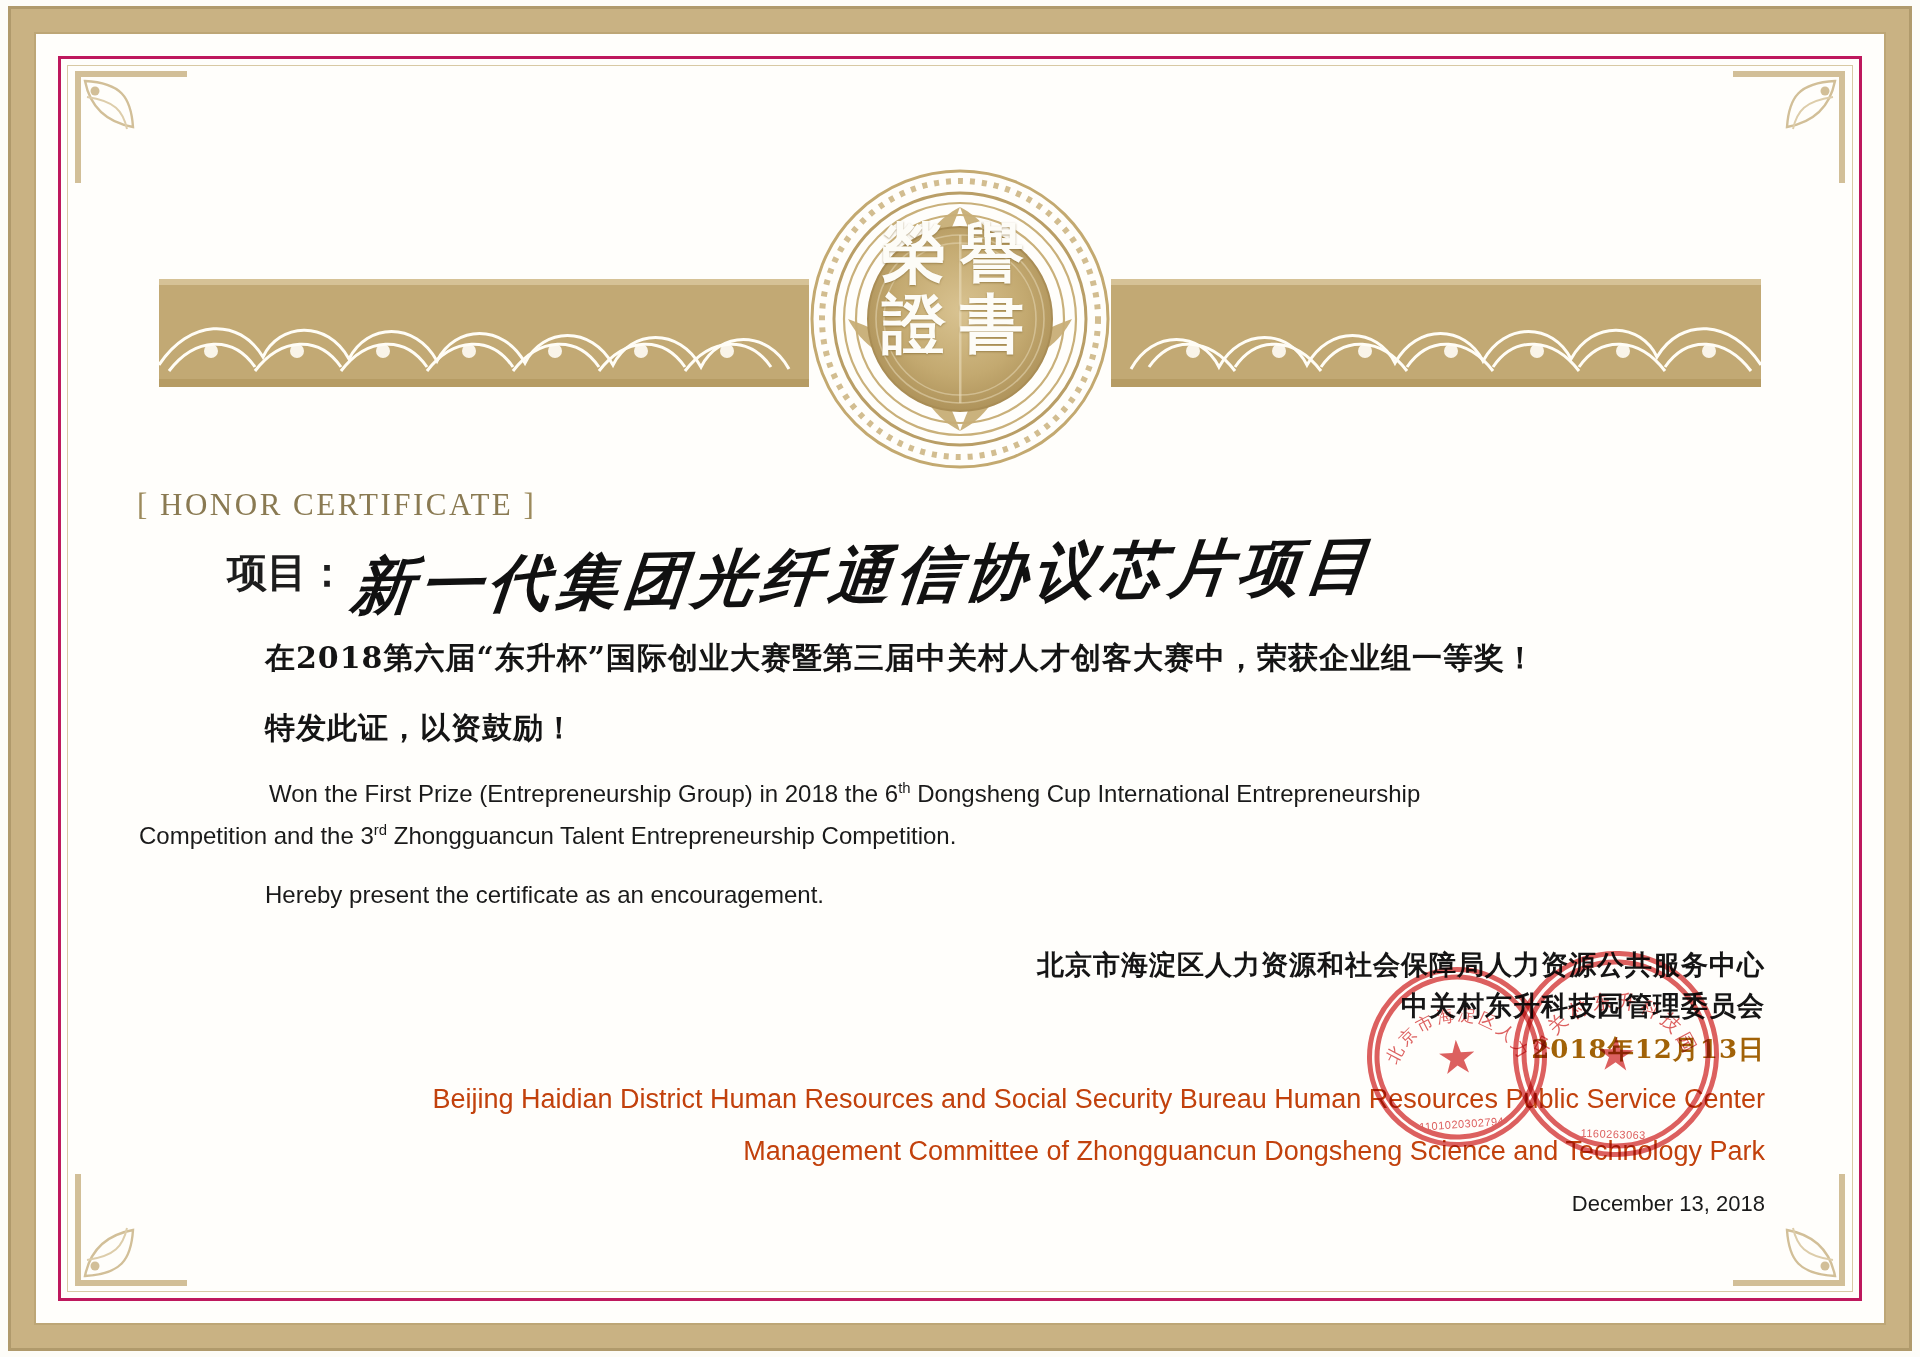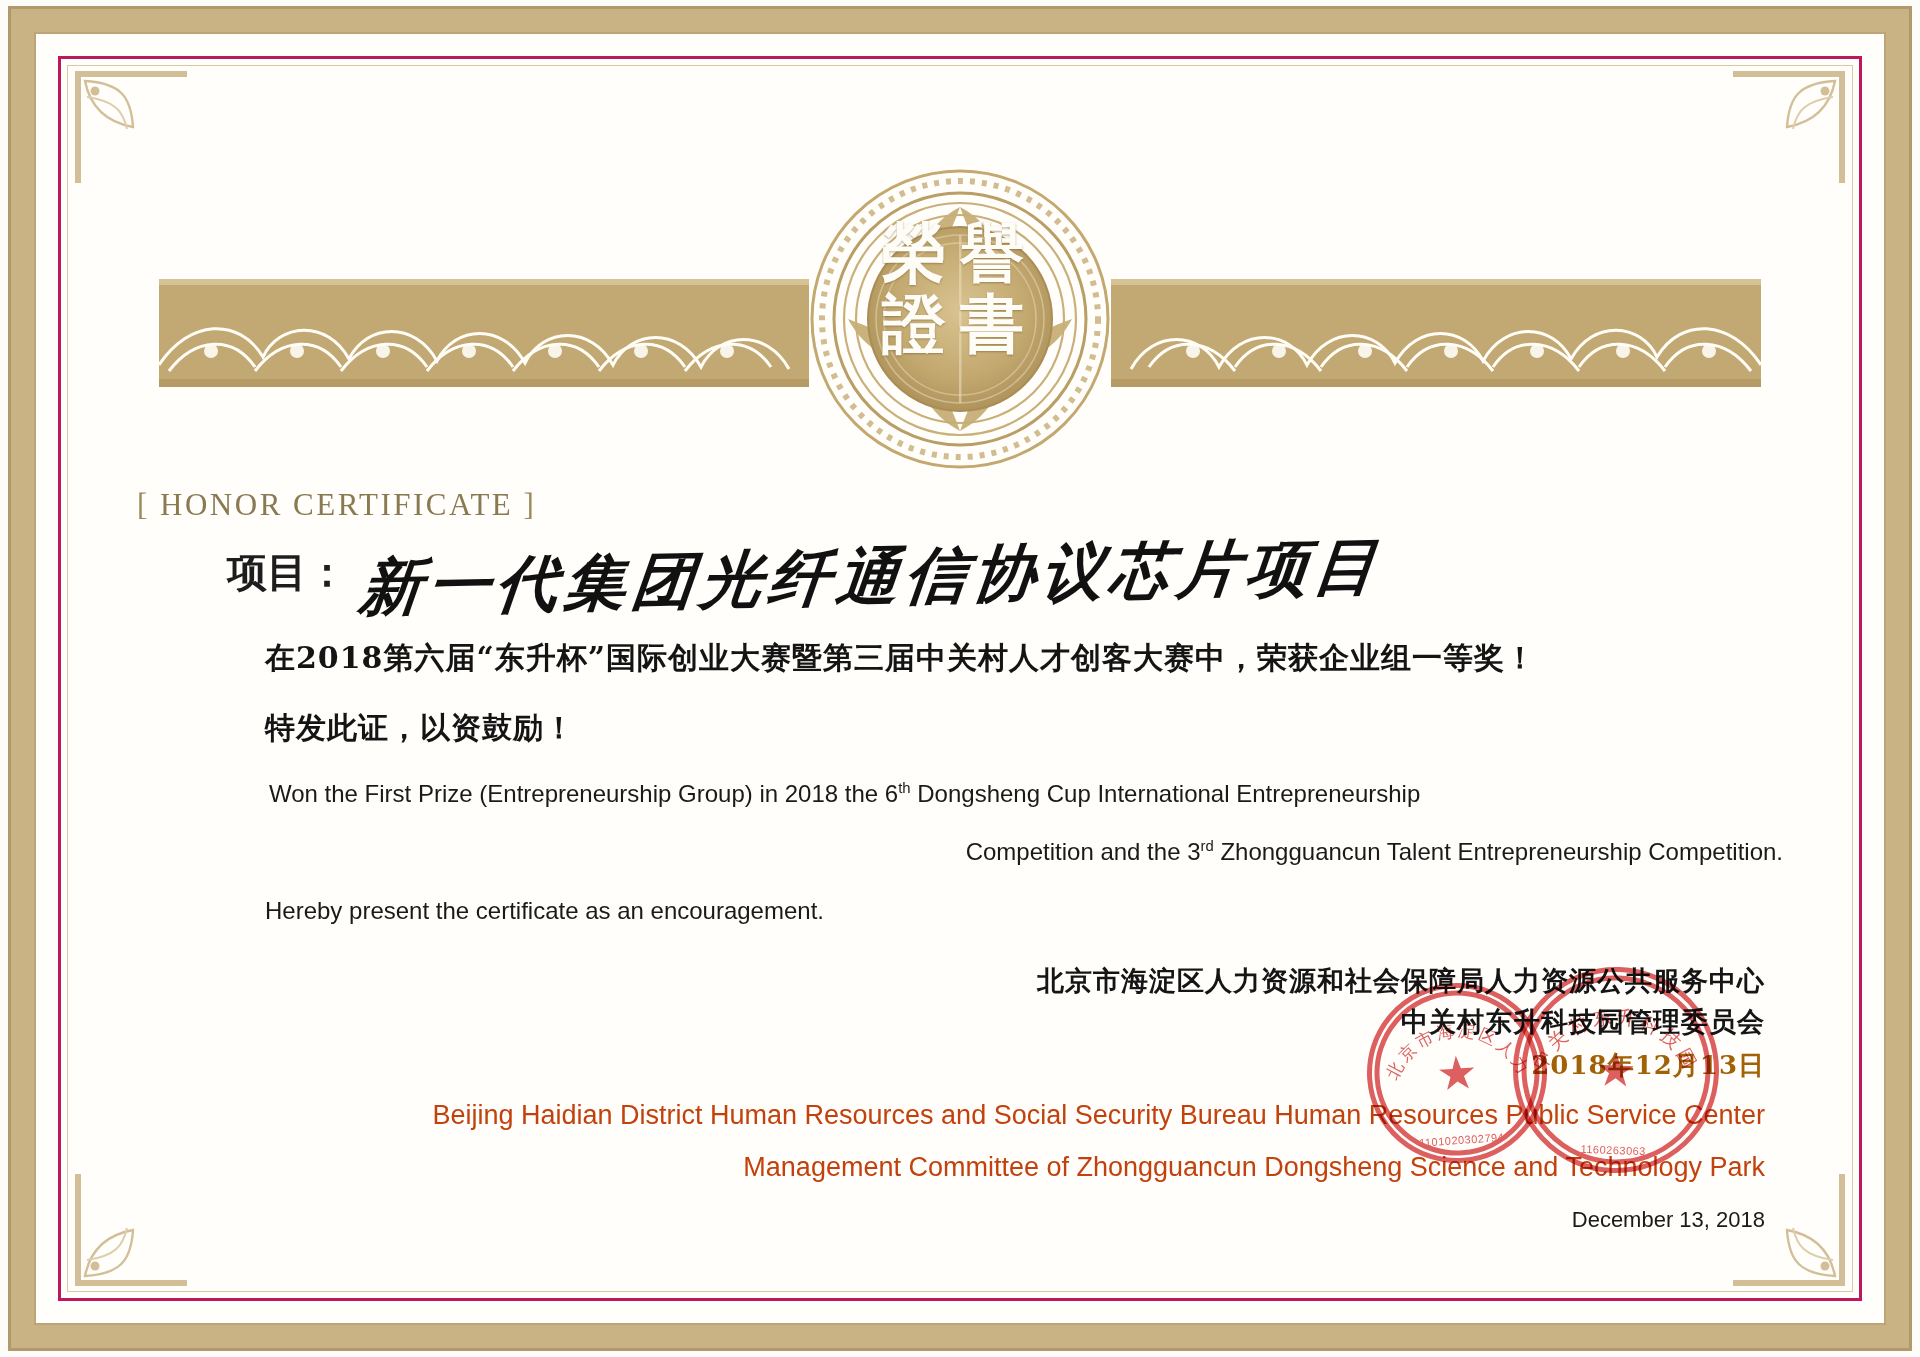--- a/index.html
+++ b/index.html
@@ -145,24 +145,23 @@
     letter-spacing: 2.5px;
     color: #8a7a52;
     font-variant: small-caps;
     white-space: nowrap;
   }
   .honor-line .brk { color: #9c8a5c; font-weight: normal; }
 
   
   .project-row {
     display: flex;
-    align-items: center;
+    align-items: flex-start;
     margin-top: 22px;
     padding-left: 90px;
-    gap: 8px;
   }
   .project-label {
     font-family: "DejaVu Serif", serif;
     font-size: 40px;
     font-weight: bold;
     color: #1d1d1d;
     white-space: nowrap;
     padding-bottom: 8px;
   }
   .project-value {
@@ -199,21 +198,21 @@
   }
 
   
   .en-body {
     font-family: "Liberation Sans", sans-serif;
     font-size: 24px;
     color: #1a1a1a;
     line-height: 1.35;
   }
   .en-line-1 { margin-top: 26px; padding-left: 132px; white-space: nowrap; }
-  .en-line-2 { margin-top: 26px; padding-left: 2px;  white-space: nowrap; text-align: right; }
+  .en-line-2 { margin-top: 10px; padding-left: 2px;  white-space: nowrap; }
   .en-line-3 { margin-top: 26px; padding-left: 128px; white-space: nowrap; }
   sup { font-size: 0.62em; vertical-align: super; }
 
   
   .sign-block {
     margin-top: 34px;
     text-align: right;
     padding-right: 18px;
     position: relative;
   }

